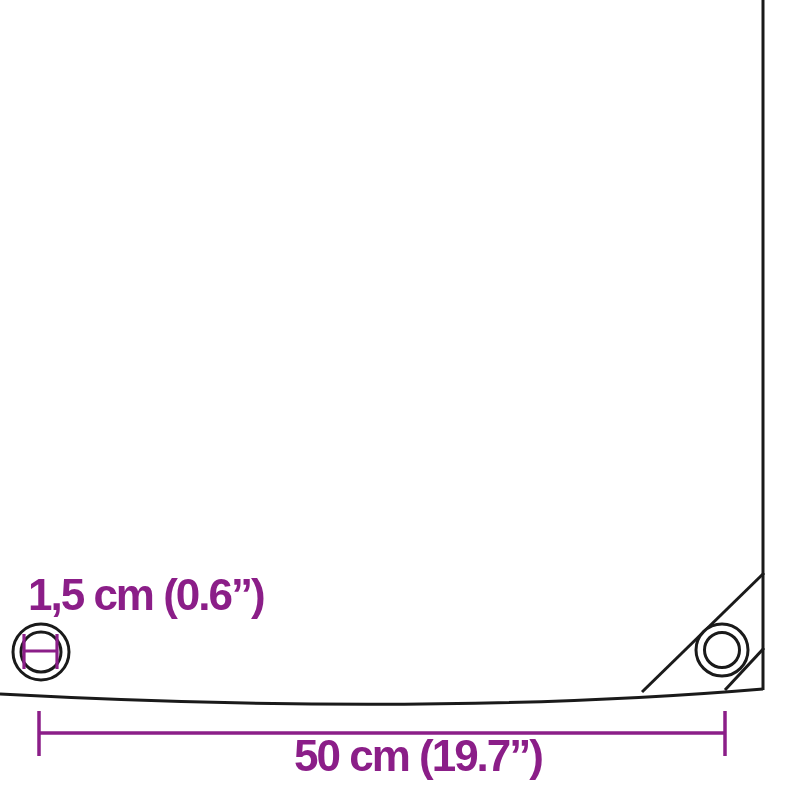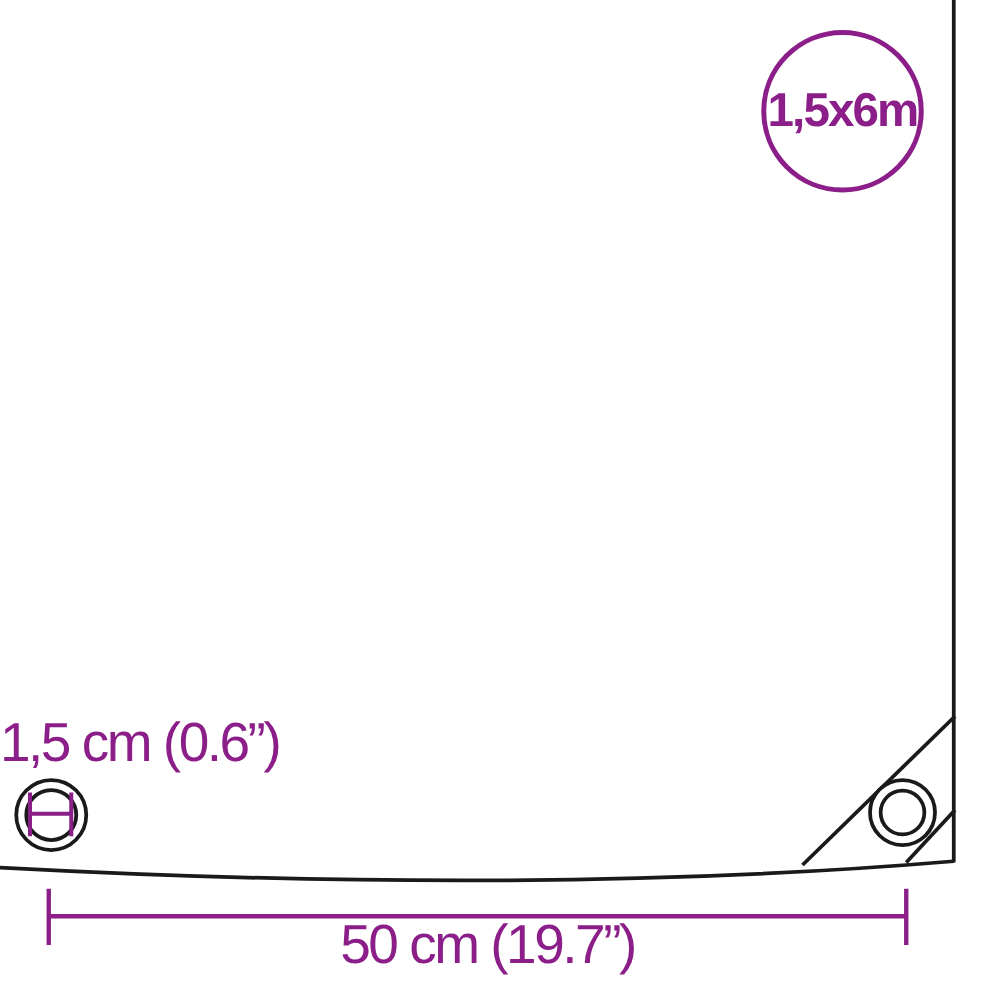--- a/index.html
+++ b/index.html
@@ -28,23 +28,24 @@
   .outline-stroke.filled {
     fill: #ffffff;
   }
   .accent-stroke {
     stroke: var(--accent, #8b1e88);
     fill: none;
   }
   .label {
     position: absolute;
     color: var(--accent, #8b1e88);
-    font-weight: normal;
+    font-weight: bold;
     line-height: 1;
     white-space: nowrap;
+    padding-left: 28px;
   }
   .eyelet-label {
     left: 0px;
     top: 573px;
     font-size: 44px;
     letter-spacing: -2px;
   }
   .spacing-label {
     left: 190px;
     top: 734px;
@@ -100,21 +101,18 @@
       <line class="accent-stroke" x1="24" y1="651" x2="57" y2="651" stroke-width="3.2"></line>
     </g>
 
     <g>
       <line class="accent-stroke" x1="39" y1="711" x2="39" y2="756" stroke-width="3.5"></line>
       <line class="accent-stroke" x1="725" y1="711" x2="725" y2="756" stroke-width="3.5"></line>
       <line class="accent-stroke" x1="39" y1="733" x2="725" y2="733" stroke-width="3.5"></line>
     </g>
   </svg>
 
-  <div class="size-badge">
-    <span>1,5x6m</span>
-  </div>
 
   <div class="label eyelet-label">1,5 cm (0.6”)</div>
 
   <div class="label spacing-label">50 cm (19.7”)</div>
 
 </div>
 
 </body></html>

